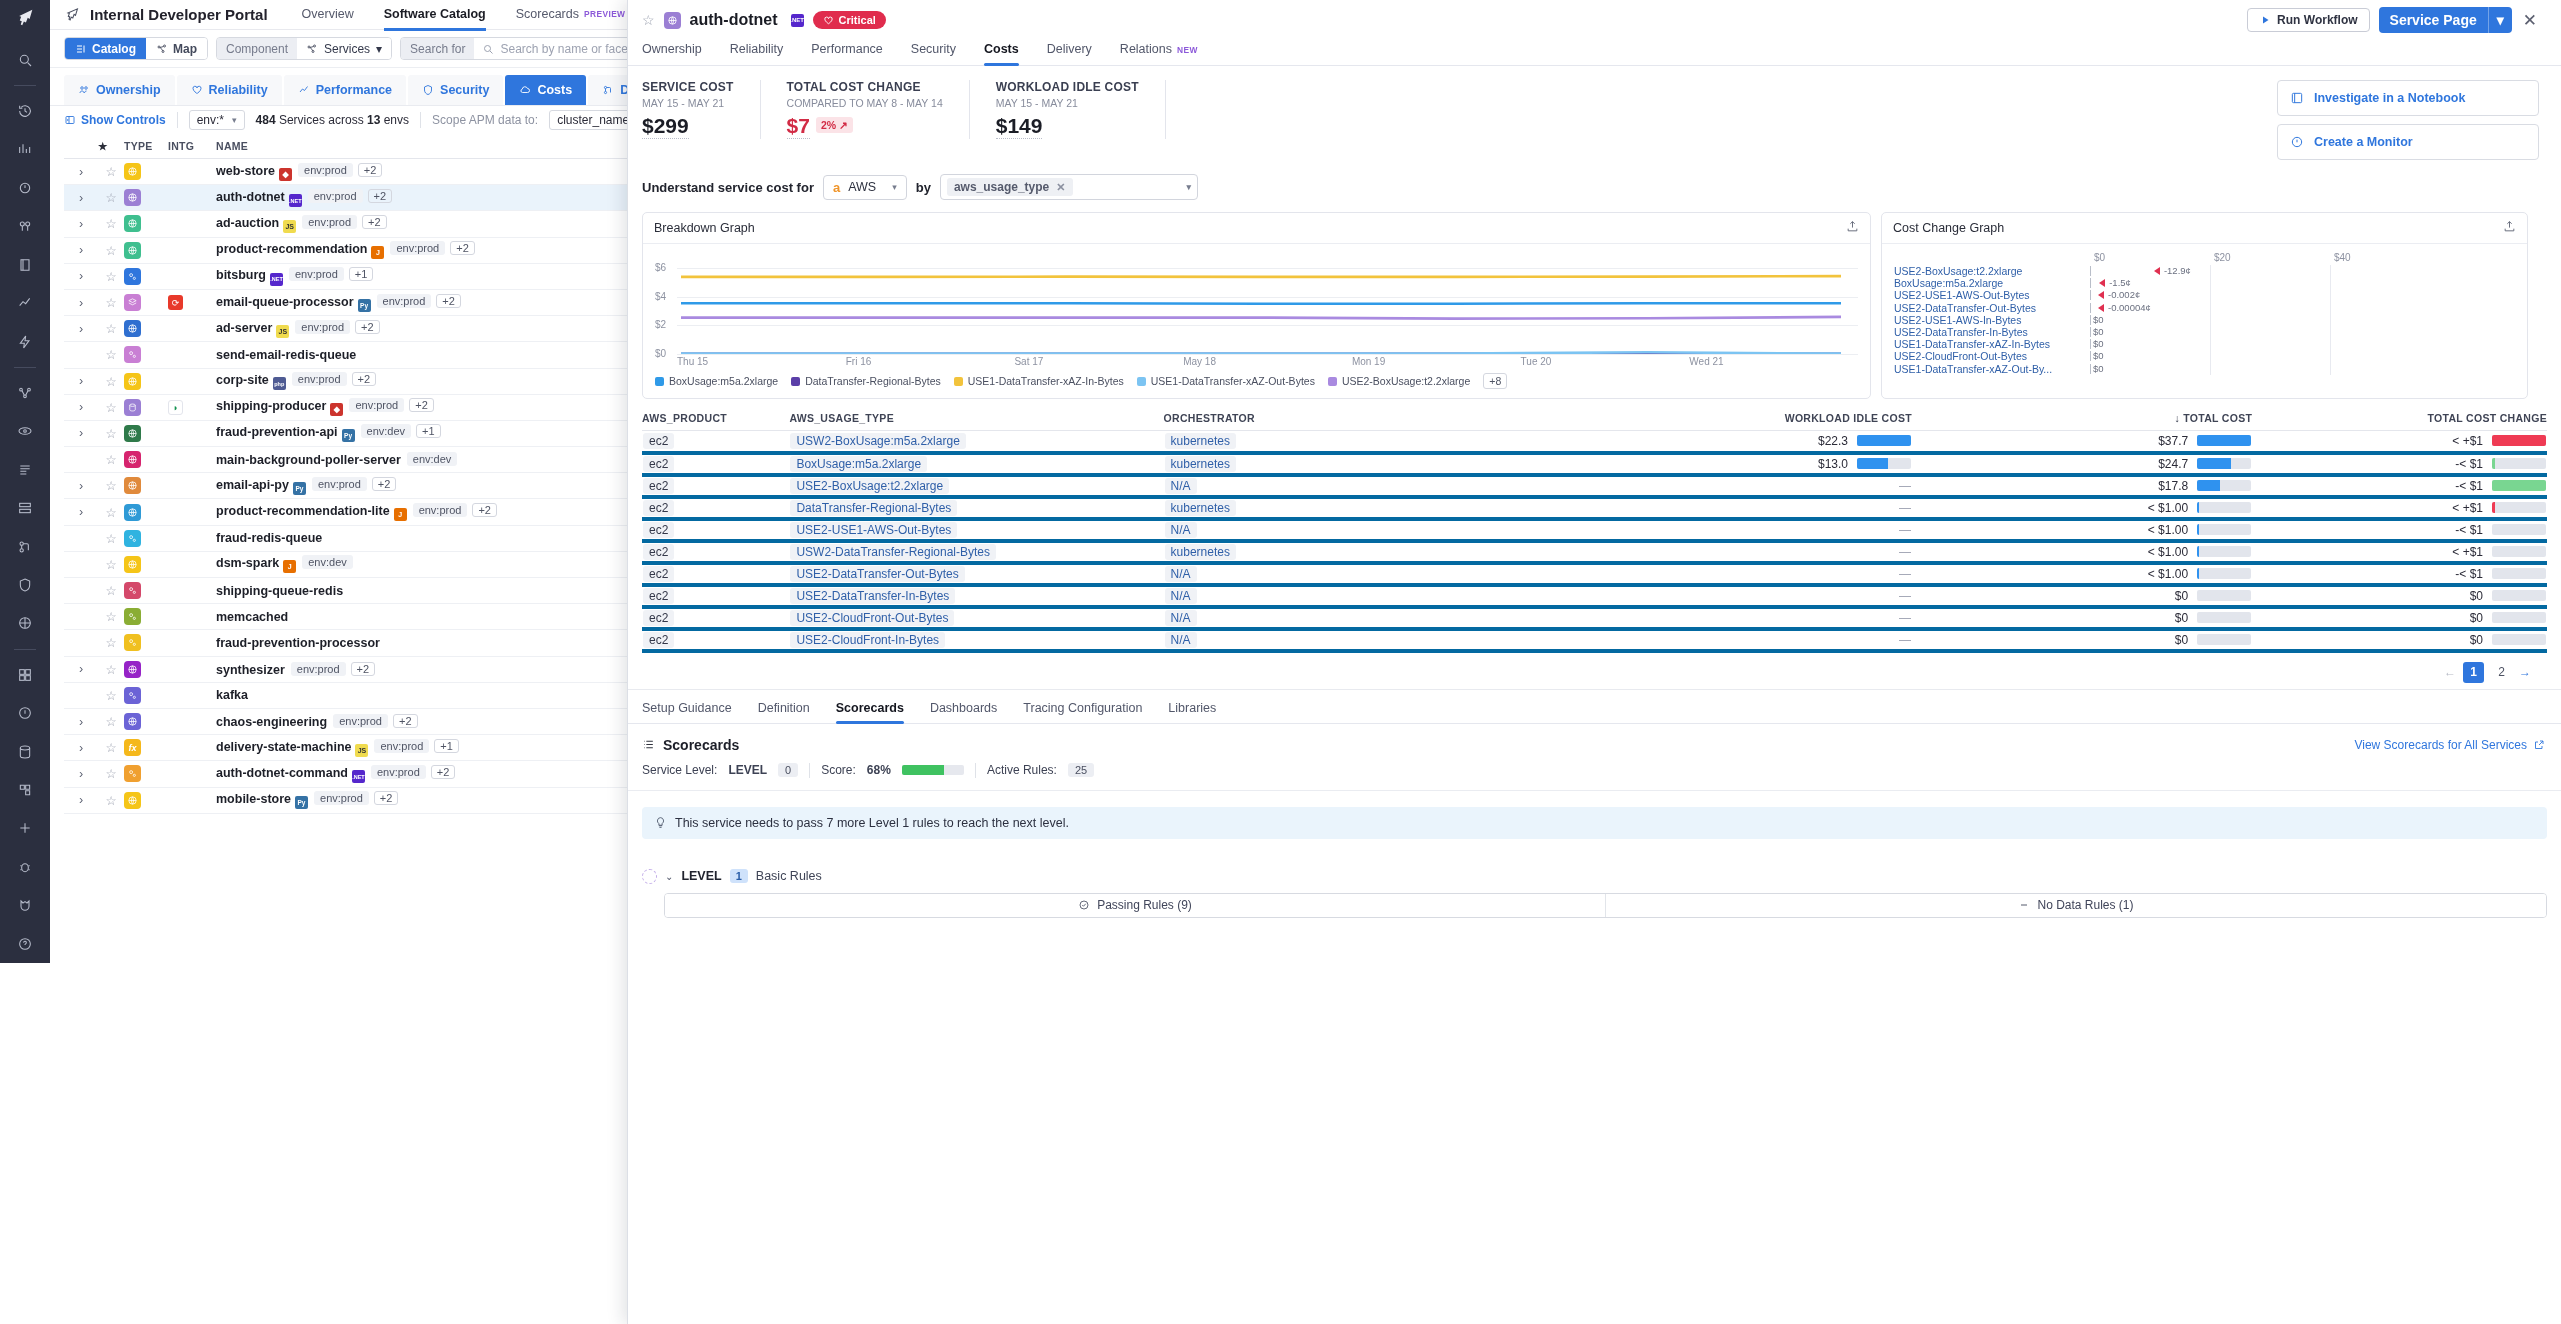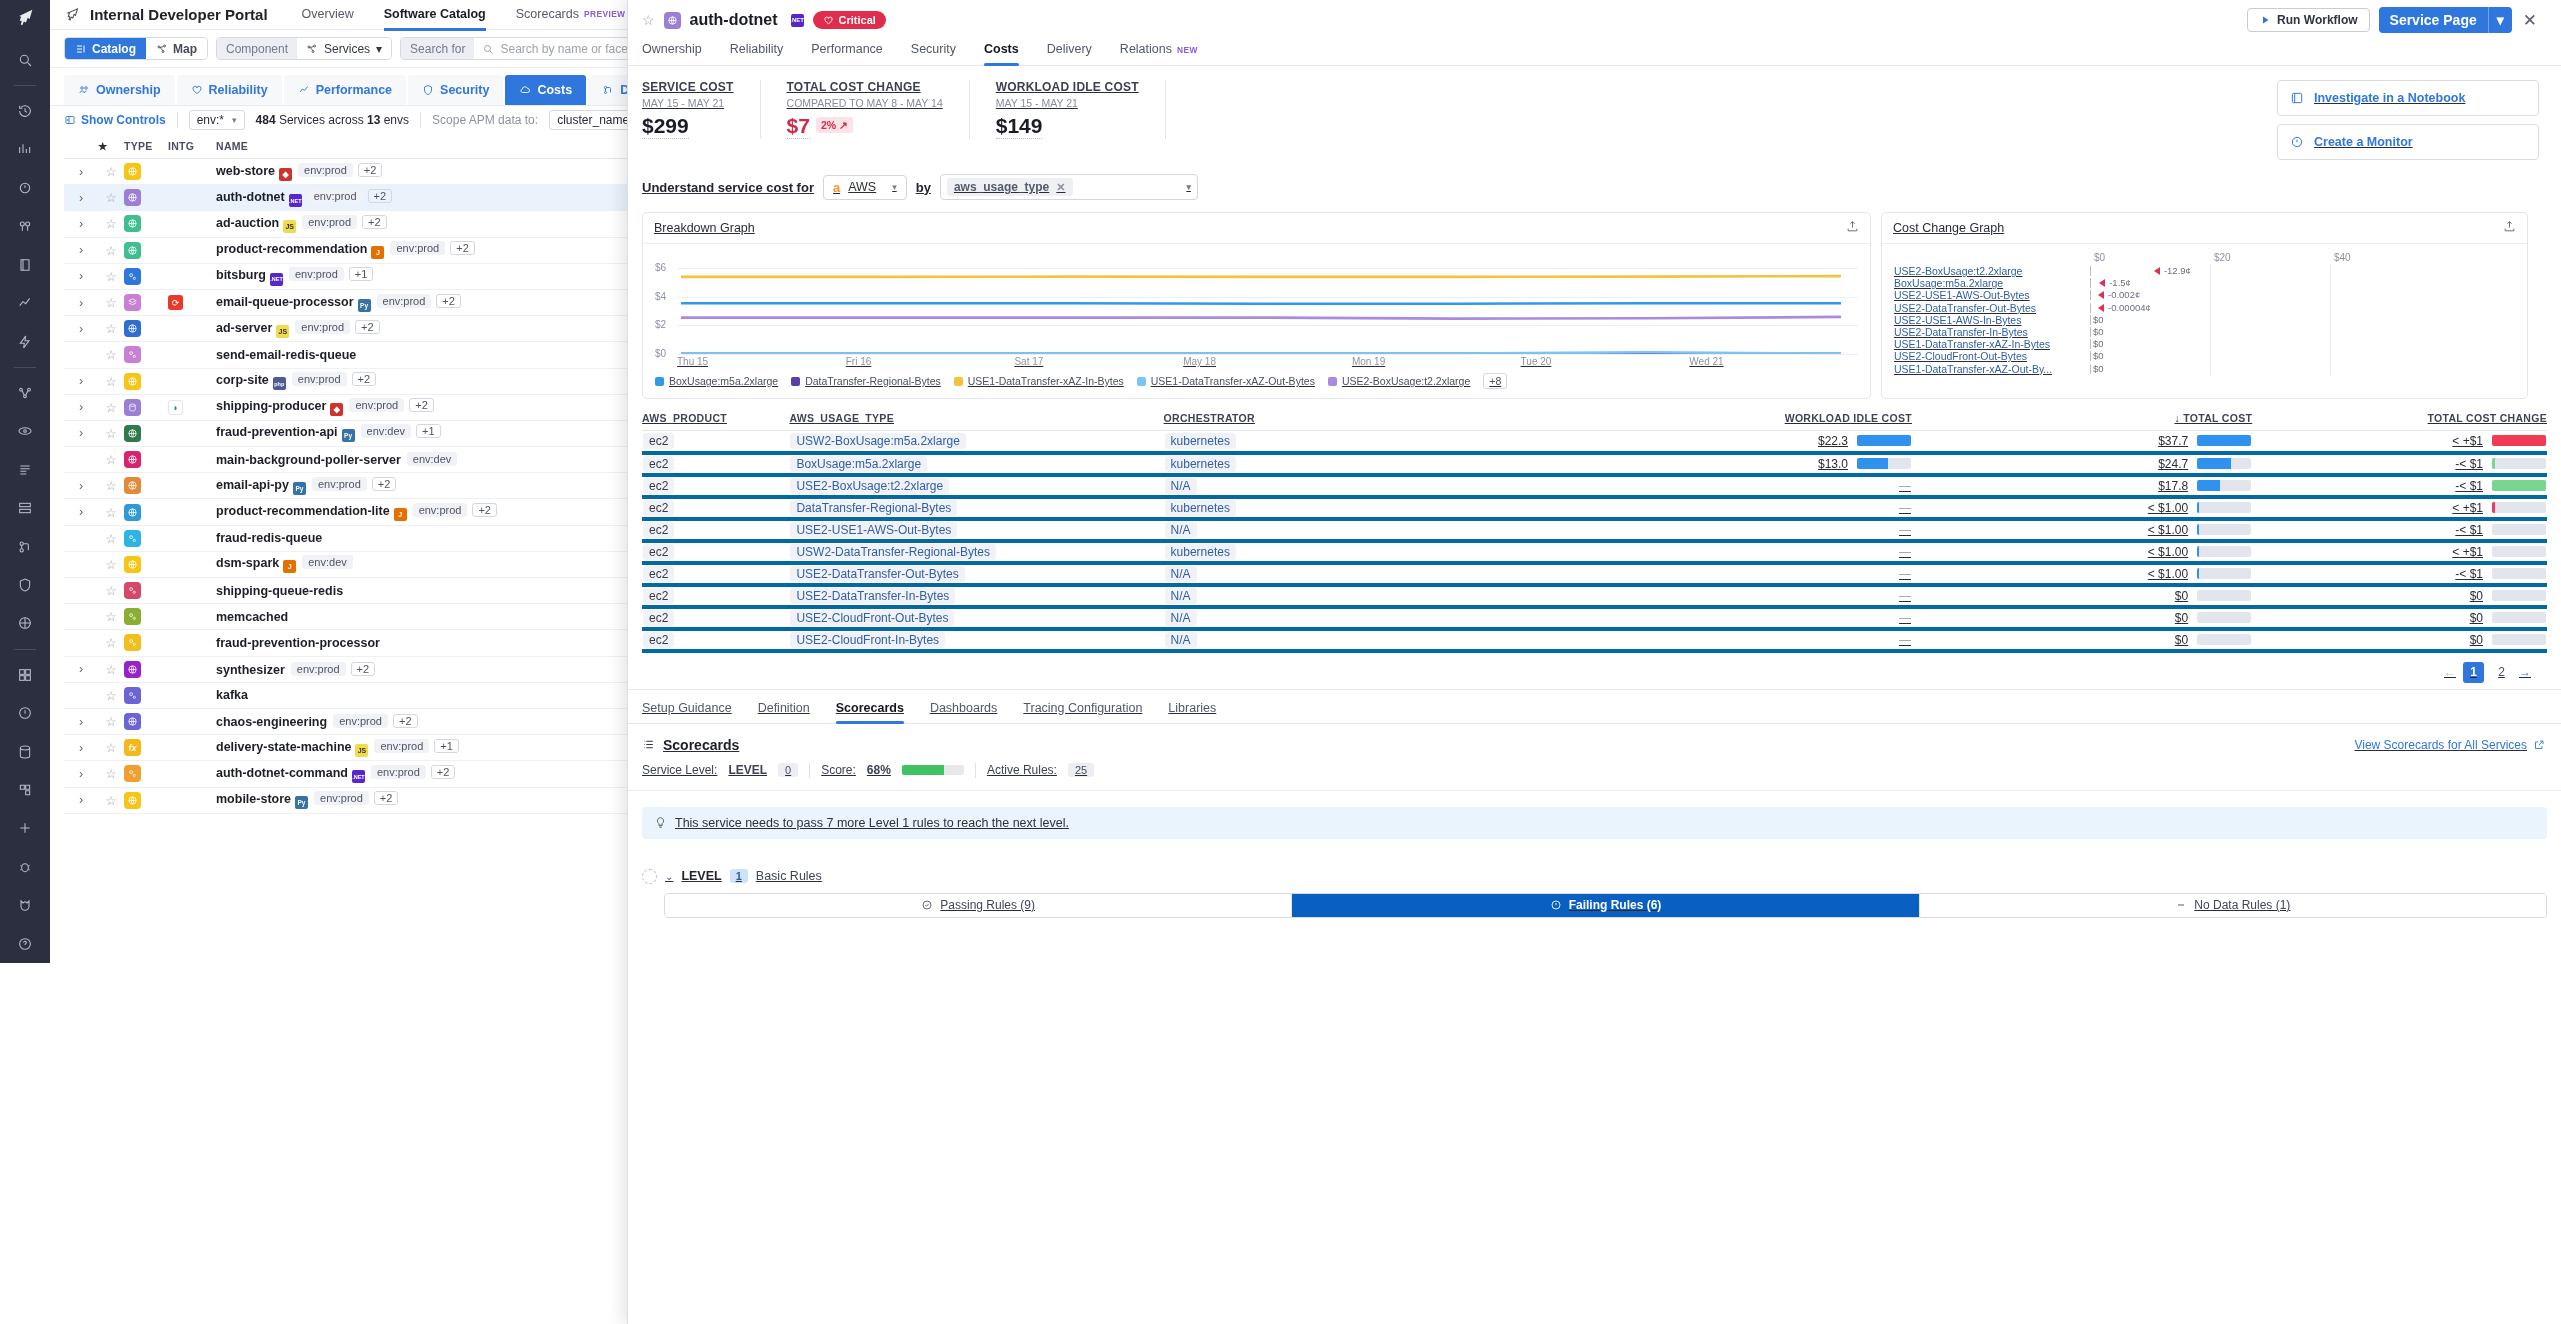--- a/index.html
+++ b/index.html
@@ -95,21 +95,21 @@
   .btn-svc .t{padding:5px 11px;}
   .btn-svc .c{padding:5px 8px;border-left:1px solid rgba(255,255,255,.33);}
   .closex{font-size:17px;color:#5c6070;cursor:pointer;padding:0 2px;}
 
   .p-tabs{display:flex;gap:28px;padding:6px 14px 0;border-bottom:1px solid #e5e7ee;}
   .p-tab{font-size:12.5px;color:#52576a;padding:4px 0 9px;position:relative;cursor:pointer;}
   .p-tab.on{color:#14161f;font-weight:700;}
   .p-tab.on:after{content:"";position:absolute;left:0;right:0;bottom:-1px;height:3px;background:#2f76dd;border-radius:2px;}
   .p-tab .nb{font-size:8.4px;font-weight:700;color:#8c59d9;margin-left:5px;letter-spacing:.4px;}
 
-  .p-body{flex:1 1 auto;overflow:hidden;position:relative;text-decoration:underline;}
+  .p-body{flex:1 1 auto;overflow:hidden;position:relative;}
 
   .kpis{display:flex;align-items:flex-start;padding:14px 22px 10px 14px;gap:0;}
   .kpi{padding-right:26px;margin-right:26px;border-right:1px solid #e3e5ec;}
   .kpi:last-of-type{border-right:none;}
   .kpi .k{font-size:12px;font-weight:700;color:#3a3f51;letter-spacing:.2px;}
   .kpi .s{font-size:10.5px;color:#878c9c;margin-top:3px;}
   .kpi .v{font-size:21px;font-weight:700;color:#1b1d26;margin-top:5px;border-bottom:1.5px dotted #b9bdc9;display:inline-block;line-height:1.15;}
   .kpi .vr{color:#d22b45;}
   .chg{display:inline-flex;align-items:center;gap:3px;background:#fbe3e7;color:#d22b45;font-size:10.5px;font-weight:700;border-radius:3px;padding:2px 5px;margin-left:6px;vertical-align:4px;}
   .kpi-actions{margin-left:auto;display:flex;flex-direction:column;gap:8px;width:262px;}
@@ -1248,27 +1248,20 @@
       </div>
 
       <div class="seg3">
         <div>
           <svg viewBox="0 0 24 24" width="12" height="12" fill="none" stroke="#555a6c" stroke-width="1.8">
               <circle cx="12" cy="12" r="8"></circle>
               <path d="M8.5 12l2.5 2.5 4.5-5"></path>
             </svg>
           <span>Passing Rules (9)</span>
         </div>
-        <div class="on">
-          <svg viewBox="0 0 24 24" width="12" height="12" fill="none" stroke="#fff" stroke-width="1.8">
-              <circle cx="12" cy="12" r="8"></circle>
-              <path d="M12 8v4.5M12 16h.01"></path>
-            </svg>
-          <span>Failing Rules (6)</span>
-        </div>
         <div>
           <svg viewBox="0 0 24 24" width="12" height="12" fill="none" stroke="#555a6c" stroke-width="2">
               <path d="M6 12h12"></path>
             </svg>
           <span>No Data Rules (1)</span>
         </div>
       </div>
 
 
     </div>

